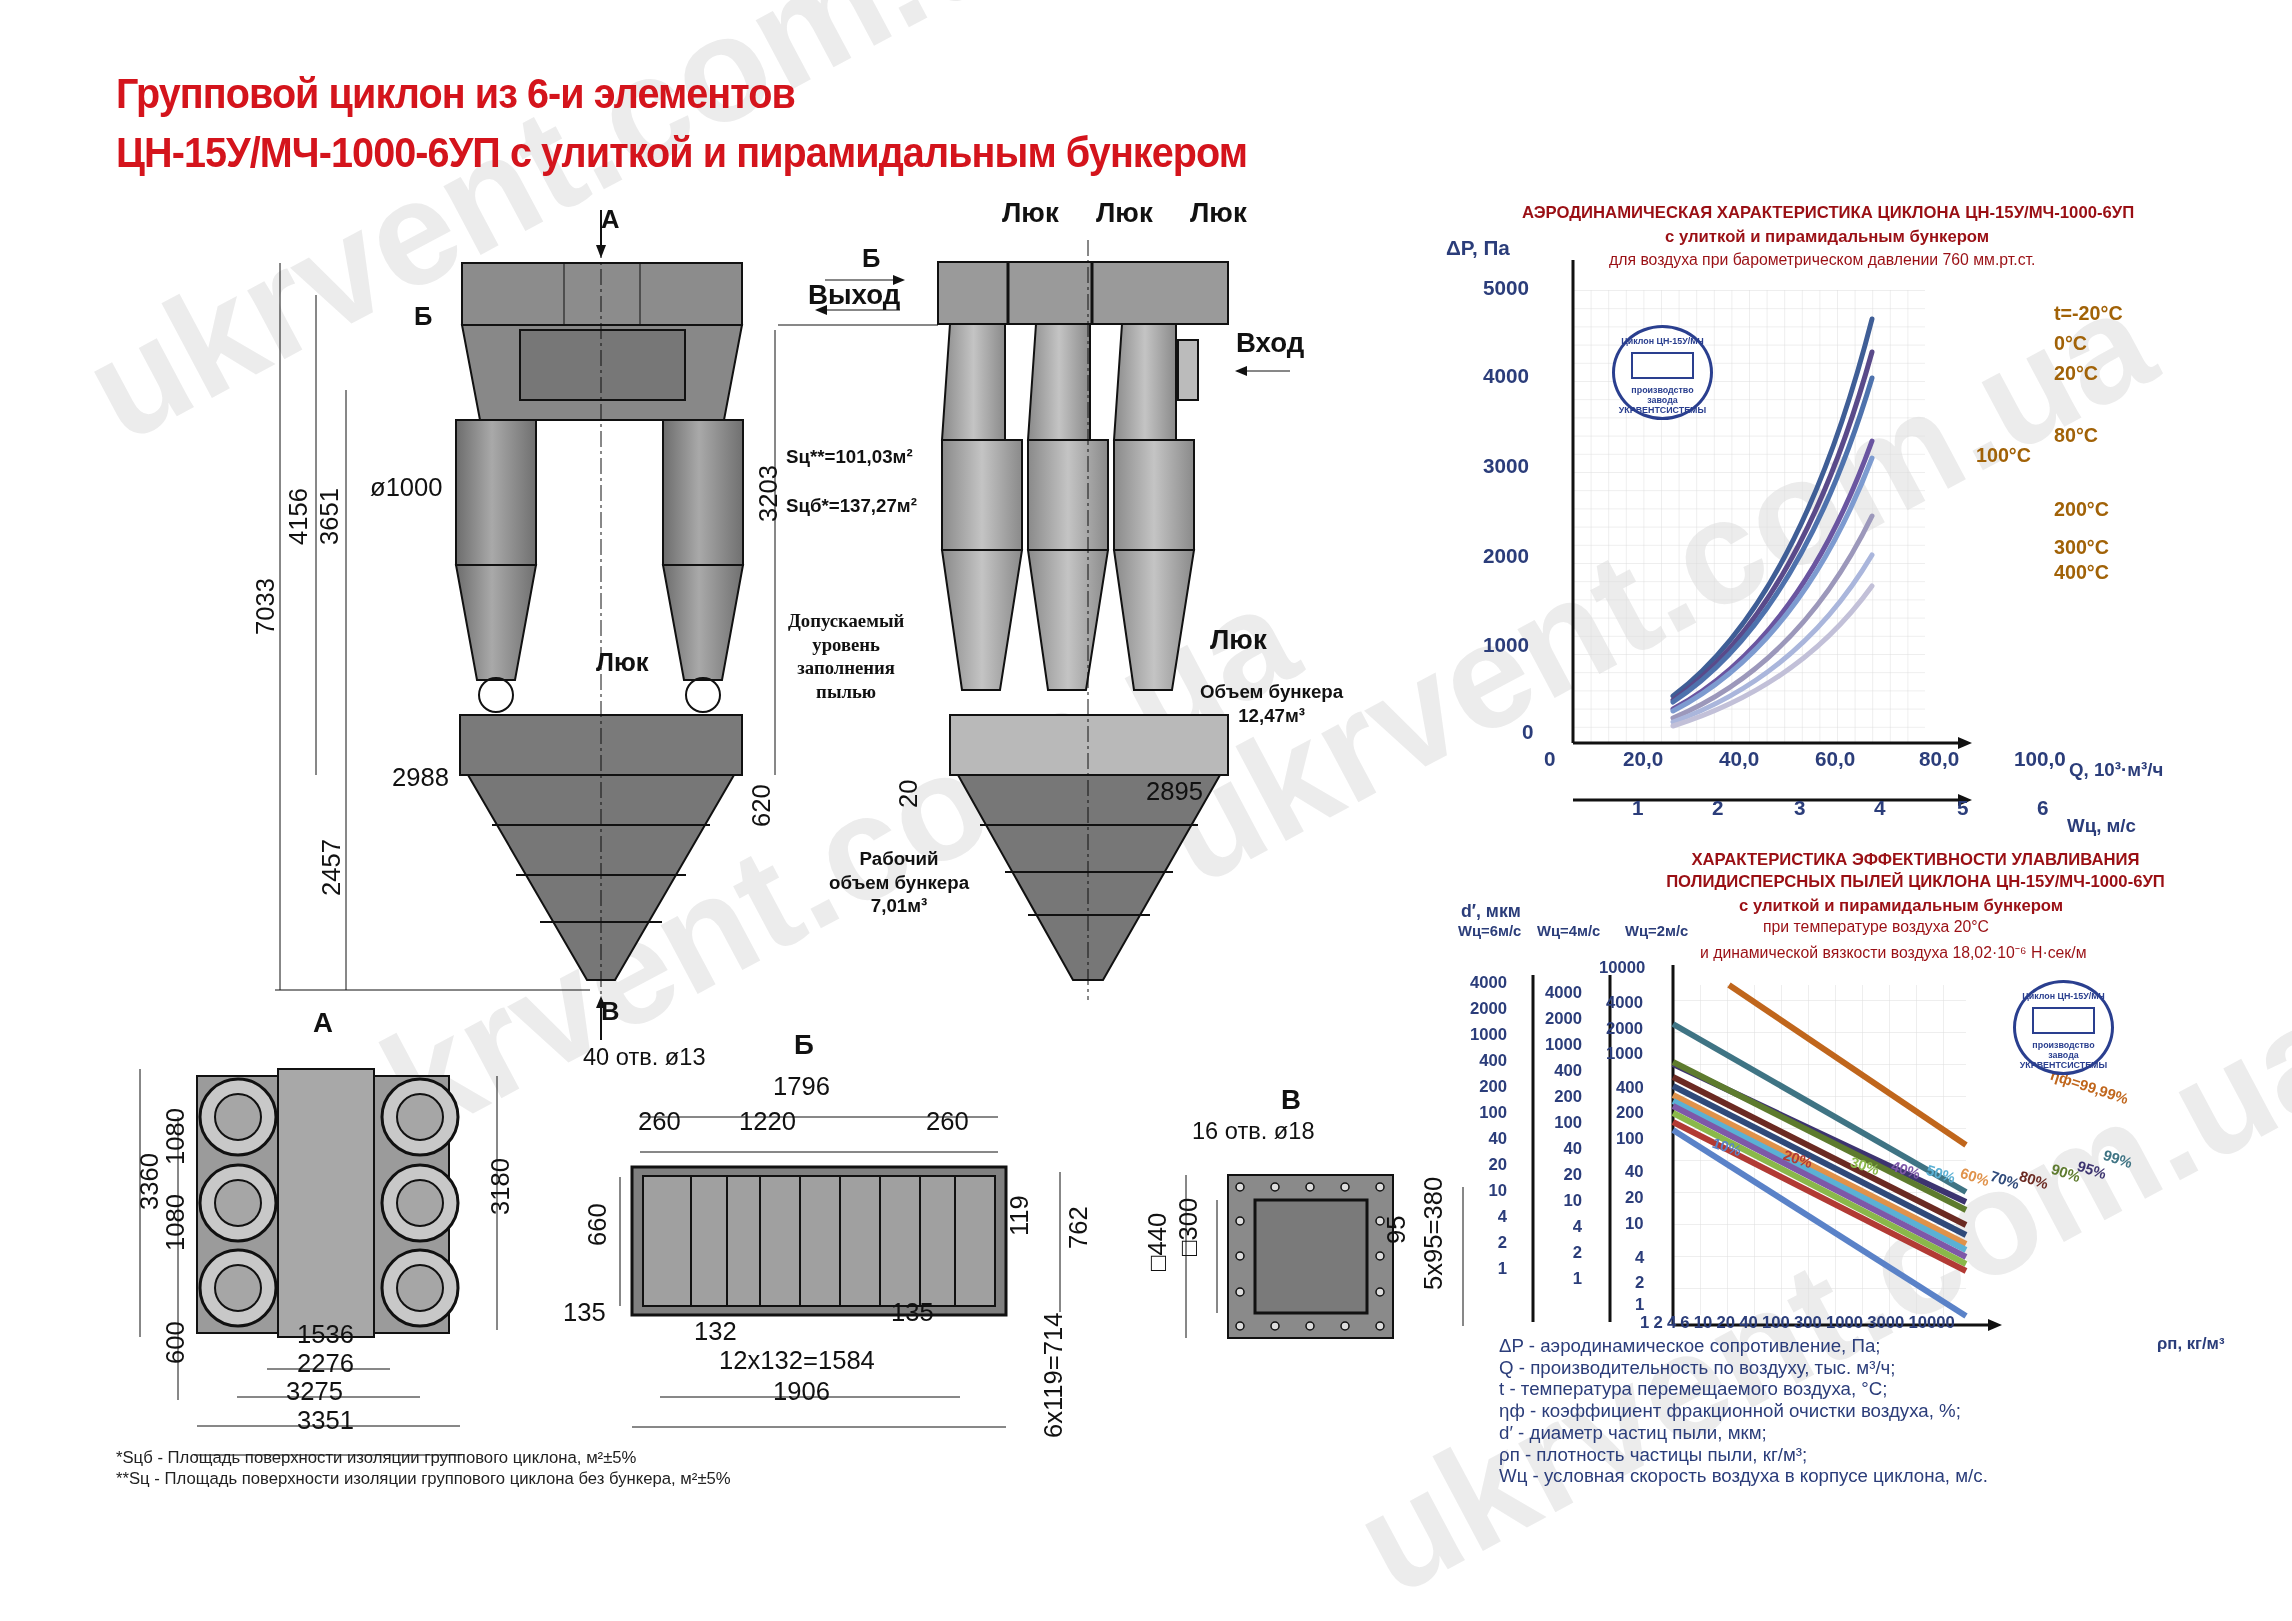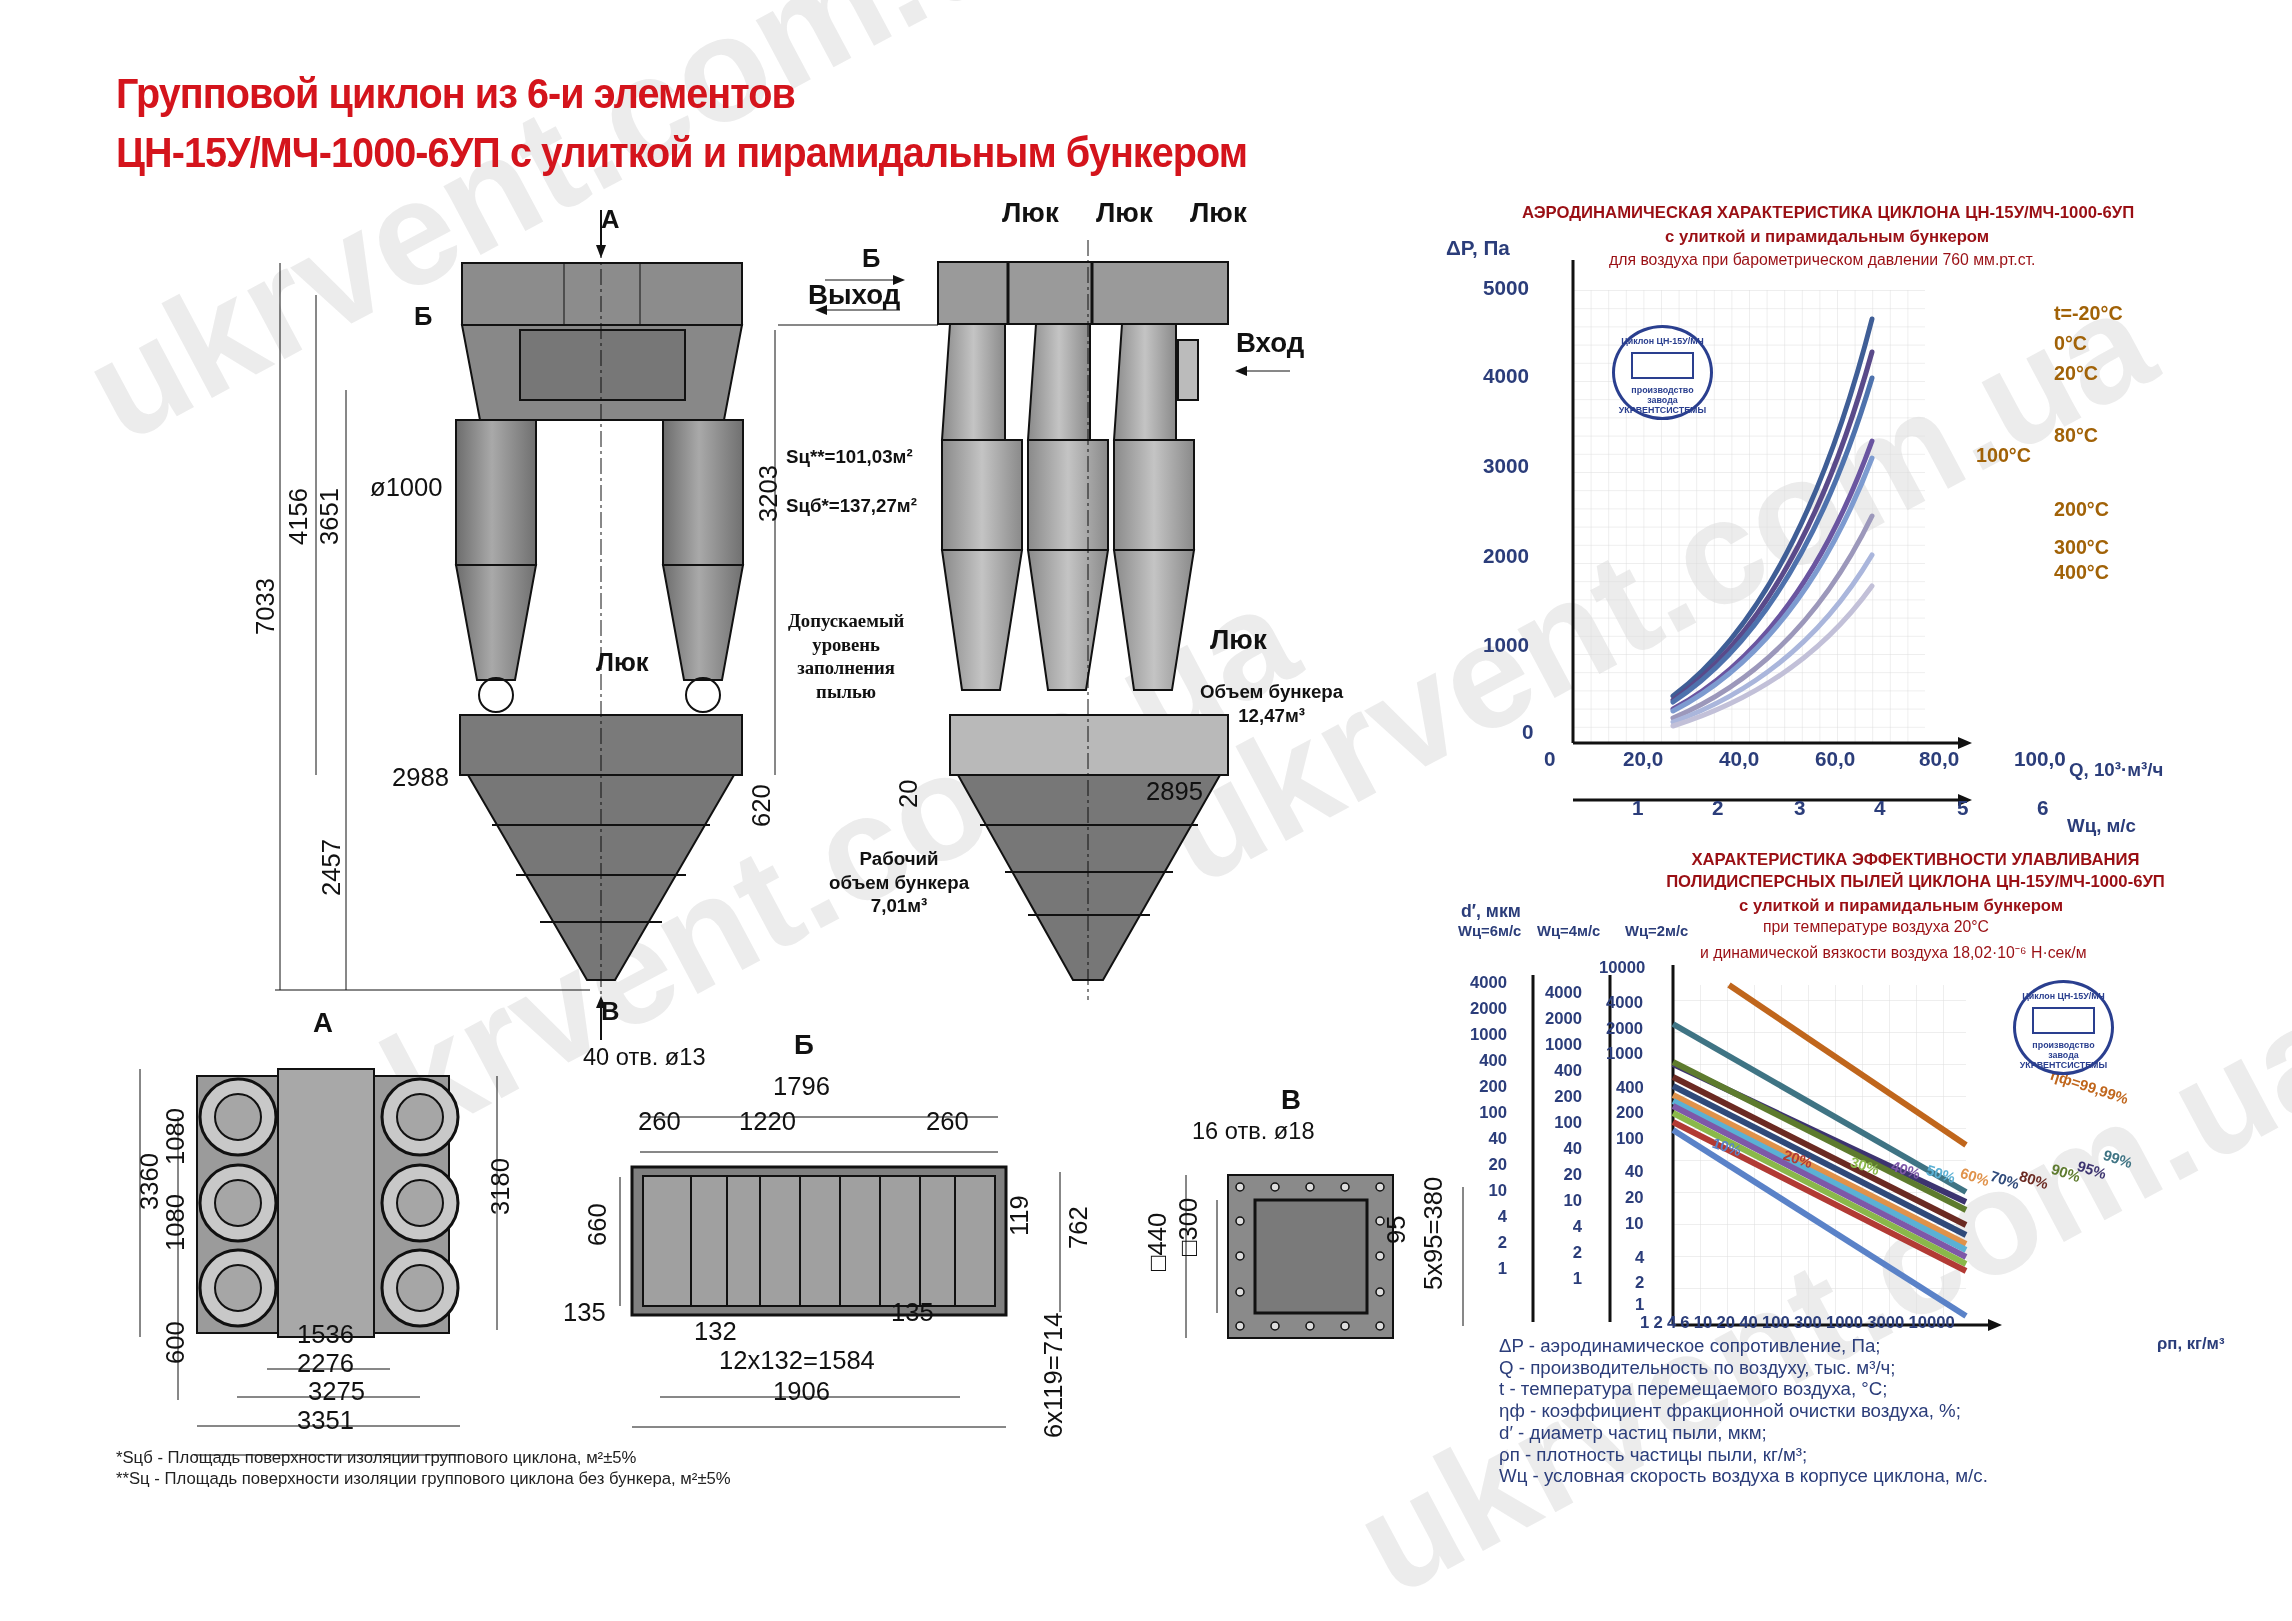--- a/index.html
+++ b/index.html
@@ -181,21 +181,21 @@
   <line x1="197" y1="1426" x2="460" y2="1426" stroke="#111"></line>
   <line x1="194" y1="1455" x2="462" y2="1455" stroke="#111"></line>
 </svg>
 <div class="vdim" style="left:135px;top:1210px;">3360</div>
 <div class="vdim" style="left:161px;top:1165px;">1080</div>
 <div class="vdim" style="left:161px;top:1251px;">1080</div>
 <div class="vdim" style="left:161px;top:1364px;">600</div>
 <div class="vdim" style="left:486px;top:1215px;">3180</div>
 <div class="dim" style="left:297px;top:1320px;">1536</div>
 <div class="dim" style="left:297px;top:1349px;">2276</div>
-<div class="dim" style="left:308px;top:1377px;">3275</div>
+<div class="dim" style="left:286px;top:1377px;">3275</div>
 <div class="dim" style="left:297px;top:1406px;">3351</div>
 
 <div class="lbl" style="left:794px;top:1029px;font-size:27.6px;">Б</div>
 <div class="dim" style="left:583px;top:1044px;font-size:23.6px;">40 отв. ø13</div>
 <svg style="left:0;top:0;" width="1" height="1" viewBox="0 0 1 1">
   <rect x="632" y="1167" width="374" height="148" fill="#808080" stroke="#111" stroke-width="3"></rect>
   <rect x="643" y="1176" width="352" height="130" fill="#a0a0a0" stroke="#111" stroke-width="2"></rect>
   <g stroke="#111" stroke-width="2">
     <line x1="691" y1="1176" x2="691" y2="1306"></line>
       <line x1="727" y1="1176" x2="727" y2="1306"></line>

